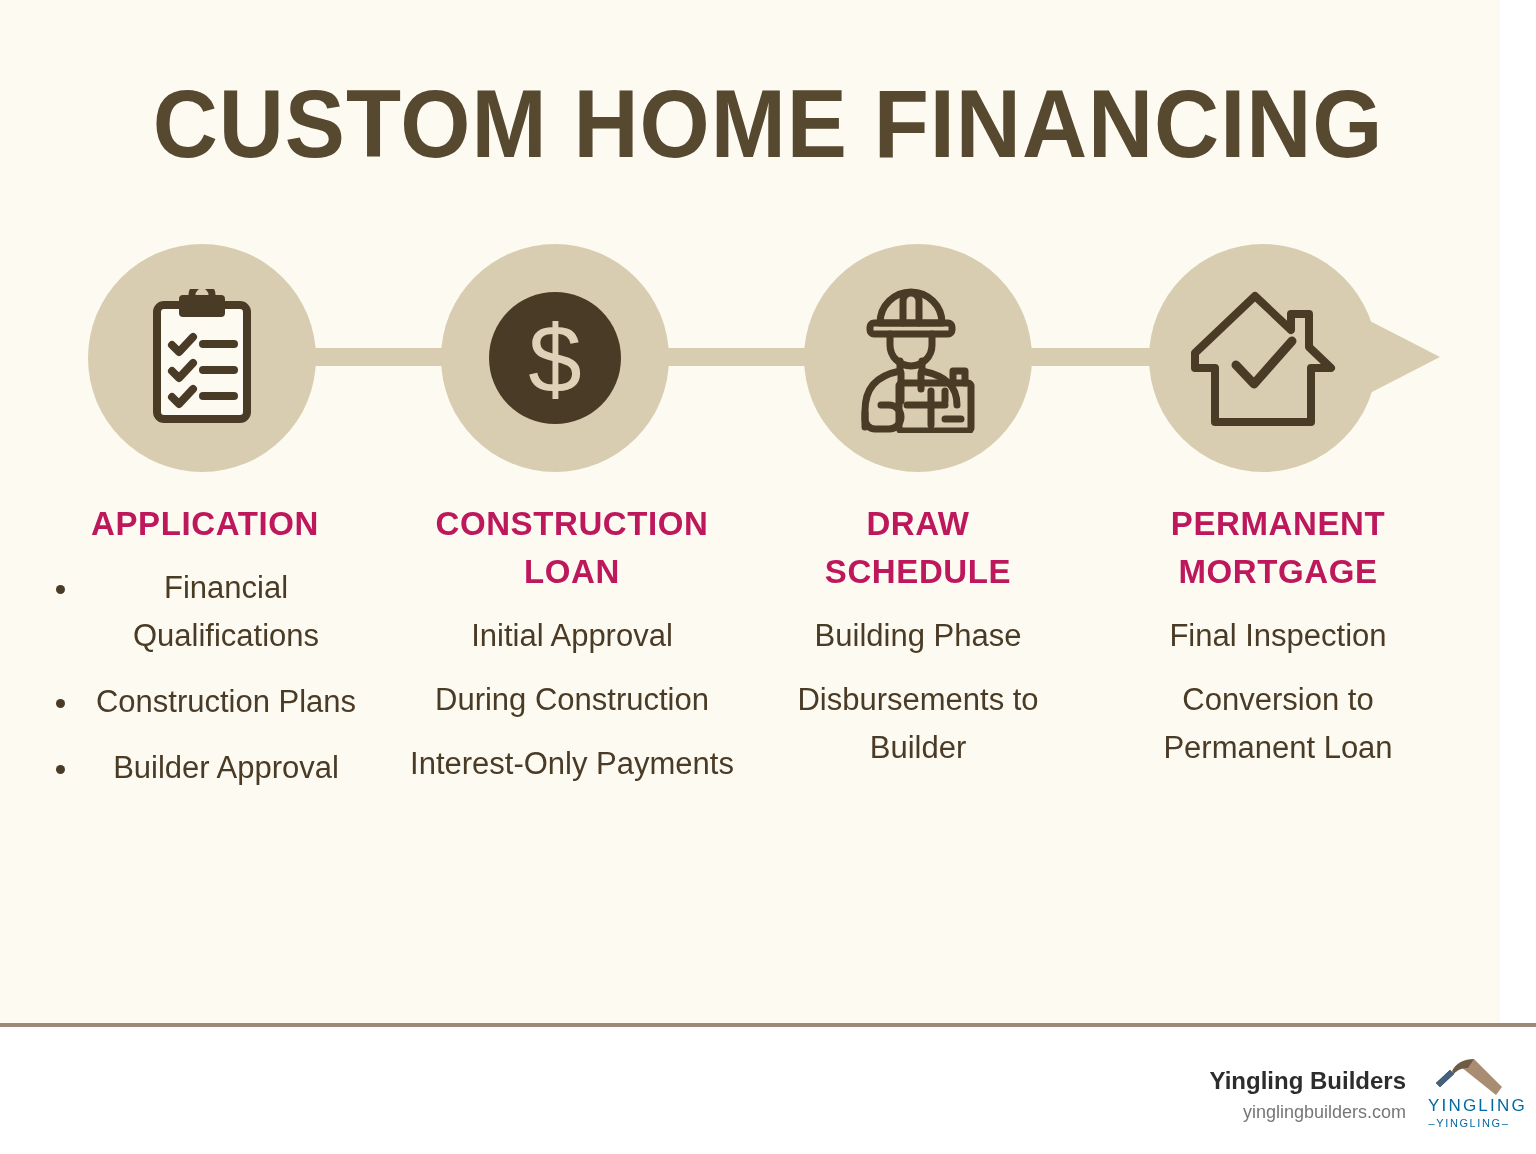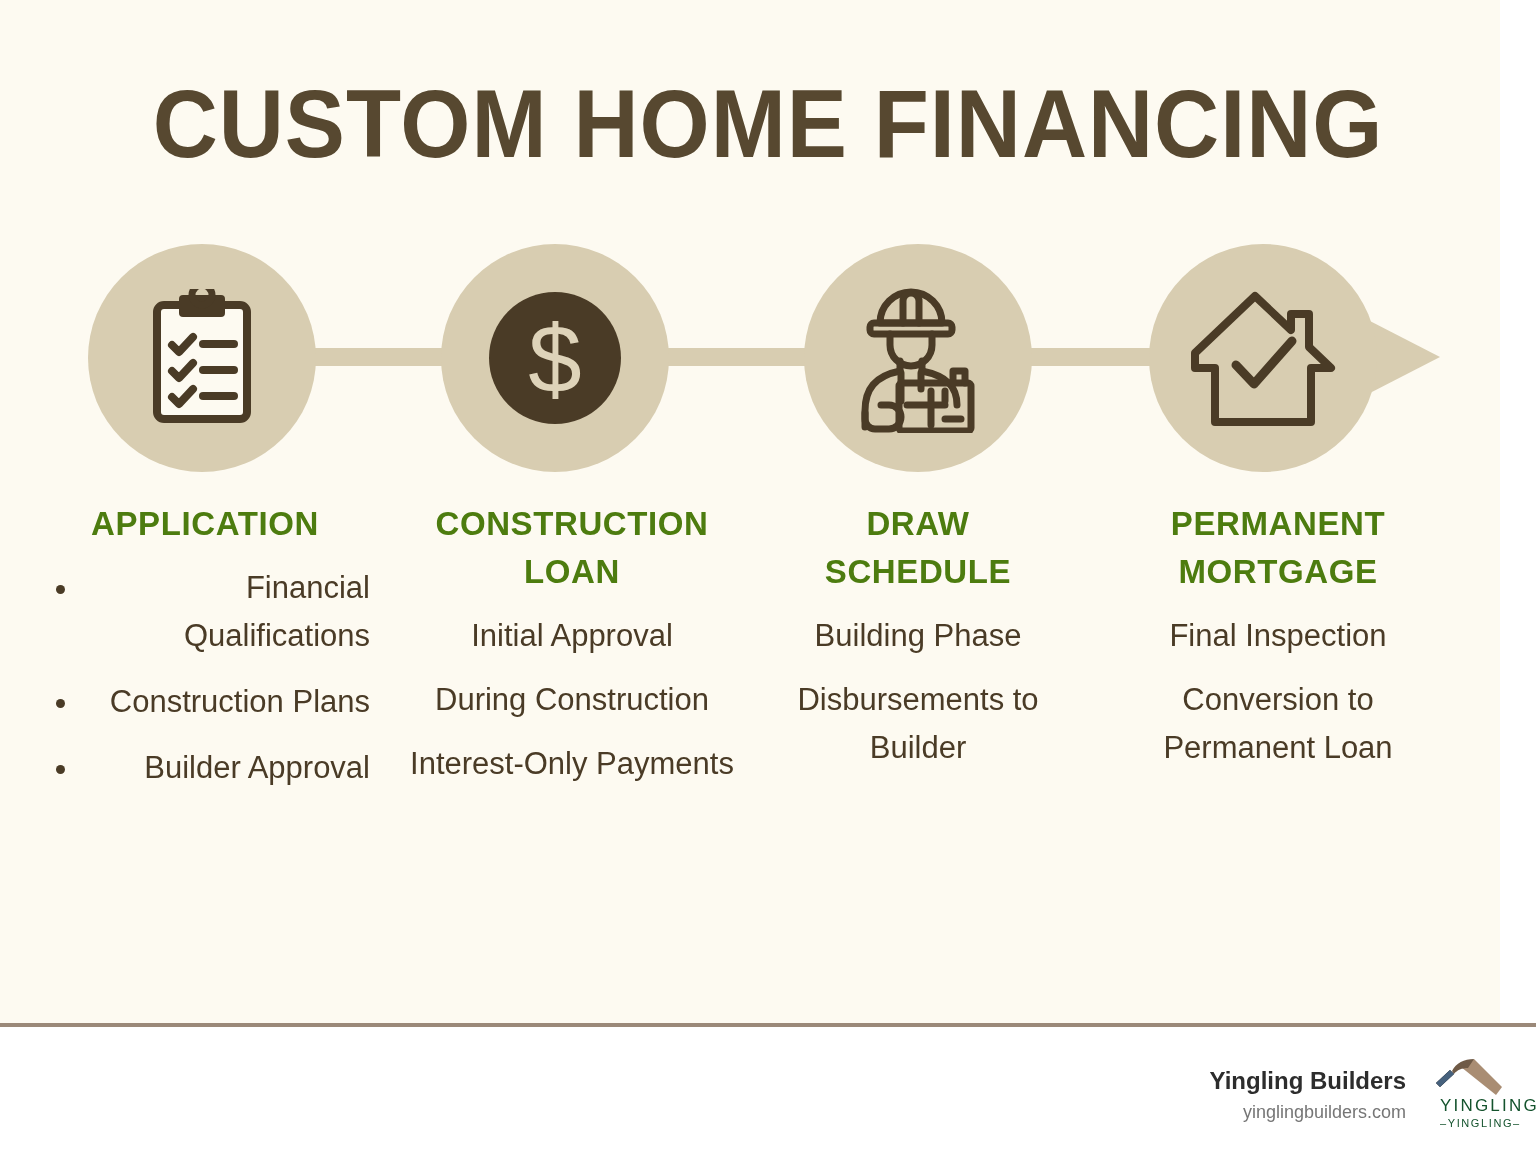--- a/index.html
+++ b/index.html
@@ -107,41 +107,41 @@
   .col {
     position: absolute;
     top: 0;
   }
   .col-heading {
     font-family: "Liberation Sans Narrow", "Liberation Sans", sans-serif;
     font-weight: bold;
     font-size: 33px;
     line-height: 48px;
     letter-spacing: 0.6px;
-    color: #4d7c0f;
+    color: #be185d;
     text-align: center;
     text-transform: uppercase;
   }
   .col-body {
     margin-top: 16px;
     font-size: 31px;
     line-height: 48px;
     color: #4a3b26;
   }
   .col-body.centered { text-align: center; }
 
   .bullet-list {
     margin: 0;
     padding: 0 0 0 42px;
     list-style: none;
   }
   .bullet-list li {
     position: relative;
     margin-bottom: 18px;
-    text-align: right;
+    text-align: center;
   }
   .bullet-list li:before {
     content: "";
     position: absolute;
     left: -26px;
     top: 21px;
     width: 9px;
     height: 9px;
     border-radius: 50%;
     background: #4a3b26;
@@ -177,23 +177,24 @@
     color: #767676;
     line-height: 30px;
   }
   .brand-logo {
     width: 82px;
     height: 82px;
     position: relative;
   }
   .logo-word {
     position: absolute;
-    left: 12px;
+    left: 0;
     width: 82px;
-    color: #14532d;
+    text-align: center;
+    color: #0369a1;
   }
   .logo-word.main {
     top: 41px;
     font-size: 17px;
     letter-spacing: 2.2px;
     line-height: 19px;
   }
   .logo-word.sub {
     top: 62px;
     font-size: 11px;

